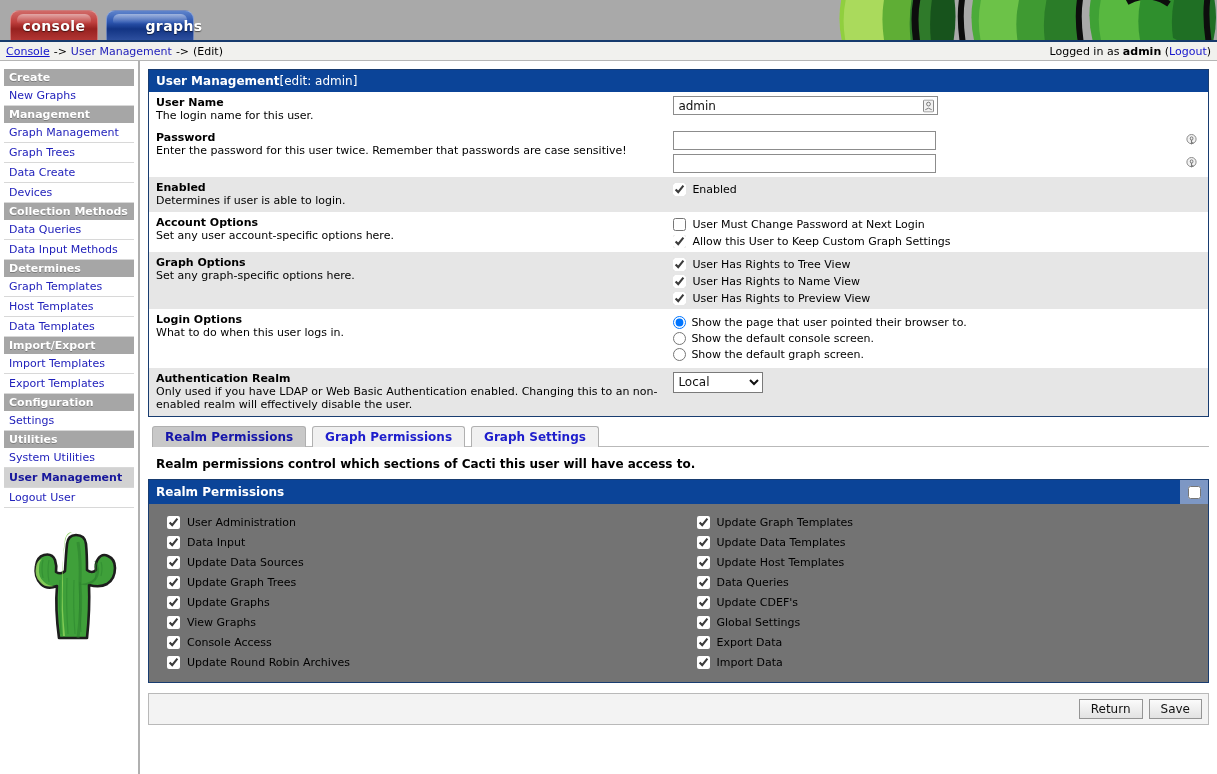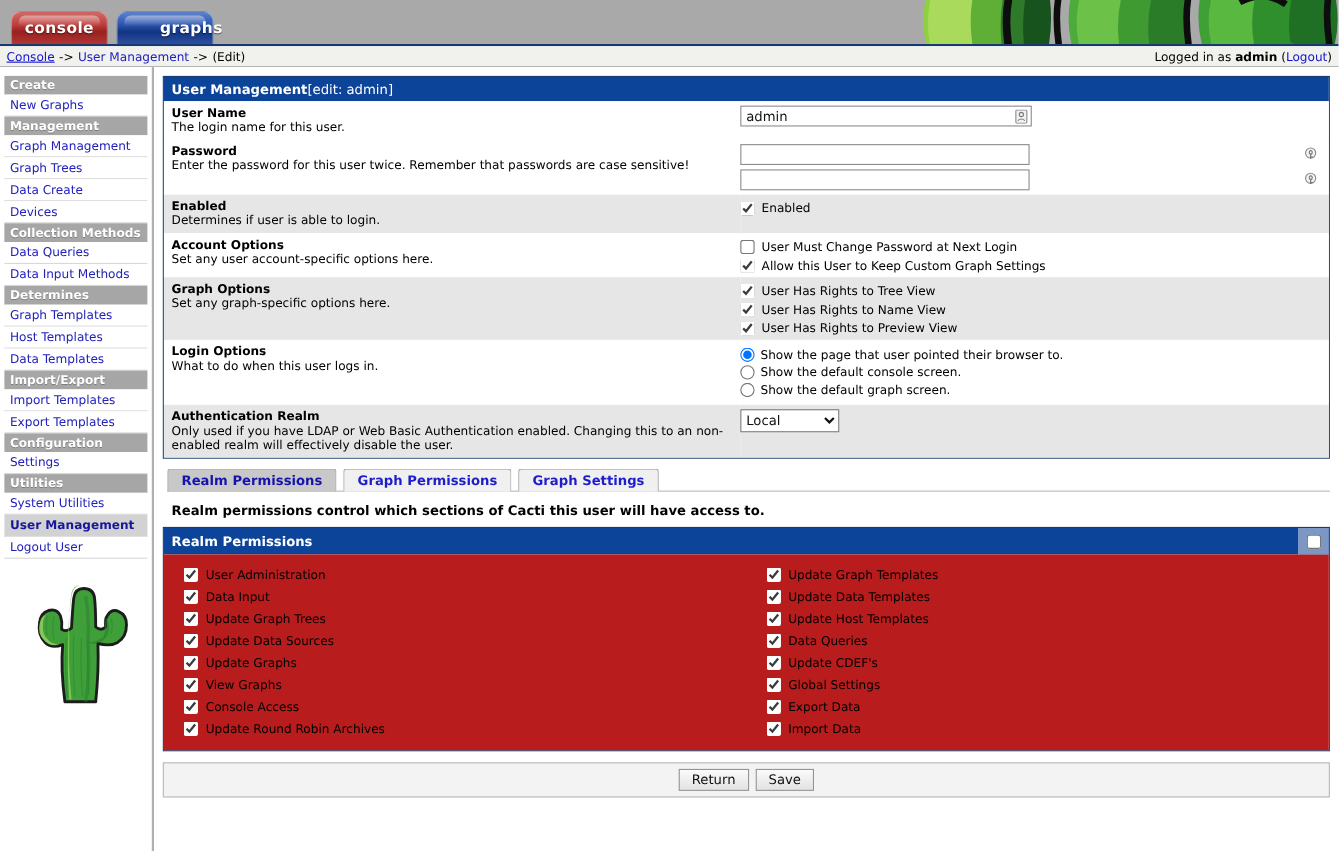--- a/index.html
+++ b/index.html
@@ -239,36 +239,36 @@
     display: flex;
     align-items: stretch;
   }
   .perm-head .t { padding: 5px 7px; flex: 1; }
   .perm-head .selall {
     width: 28px;
     background: #7d97c4;
     display: flex; align-items: center; justify-content: center;
   }
   .perm-body {
-    background: #b91c1c;
+    background: #737373;
     display: flex;
     padding: 8px 0 10px 0;
   }
   .perm-col { flex: 1; padding-left: 18px; }
   .perm-row { display: flex; align-items: center; gap: 7px; height: 20px; }
   .perm-row .chklbl { font-size: 11px; }
 
   
   .footer {
     margin-top: 10px;
     border: 1px solid #b9b9b9;
     background: #f3f3f3;
     padding: 5px 6px;
     display: flex;
-    justify-content: center;
+    justify-content: flex-end;
     gap: 6px;
   }
   .btn {
     font-family: "DejaVu Sans", "Liberation Sans", sans-serif;
     font-size: 12px;
     padding: 2px 11px;
     background: linear-gradient(to bottom,#fbfbfb,#e2e2e2);
     border: 1px solid #949494;
     color: #111;
     cursor: pointer;
@@ -522,25 +522,25 @@
             <div class="perm-row">
               <input type="checkbox" checked="" style="">
               <span class="chklbl">User Administration</span>
             </div>
             <div class="perm-row">
               <input type="checkbox" checked="" style="">
               <span class="chklbl">Data Input</span>
             </div>
             <div class="perm-row">
               <input type="checkbox" checked="" style="">
+              <span class="chklbl">Update Data Sources</span>
+            </div>
+            <div class="perm-row">
+              <input type="checkbox" checked="" style="">
               <span class="chklbl">Update Graph Trees</span>
-            </div>
-            <div class="perm-row">
-              <input type="checkbox" checked="" style="">
-              <span class="chklbl">Update Data Sources</span>
             </div>
             <div class="perm-row">
               <input type="checkbox" checked="" style="">
               <span class="chklbl">Update Graphs</span>
             </div>
             <div class="perm-row">
               <input type="checkbox" checked="" style="">
               <span class="chklbl">View Graphs</span>
             </div>
             <div class="perm-row">

